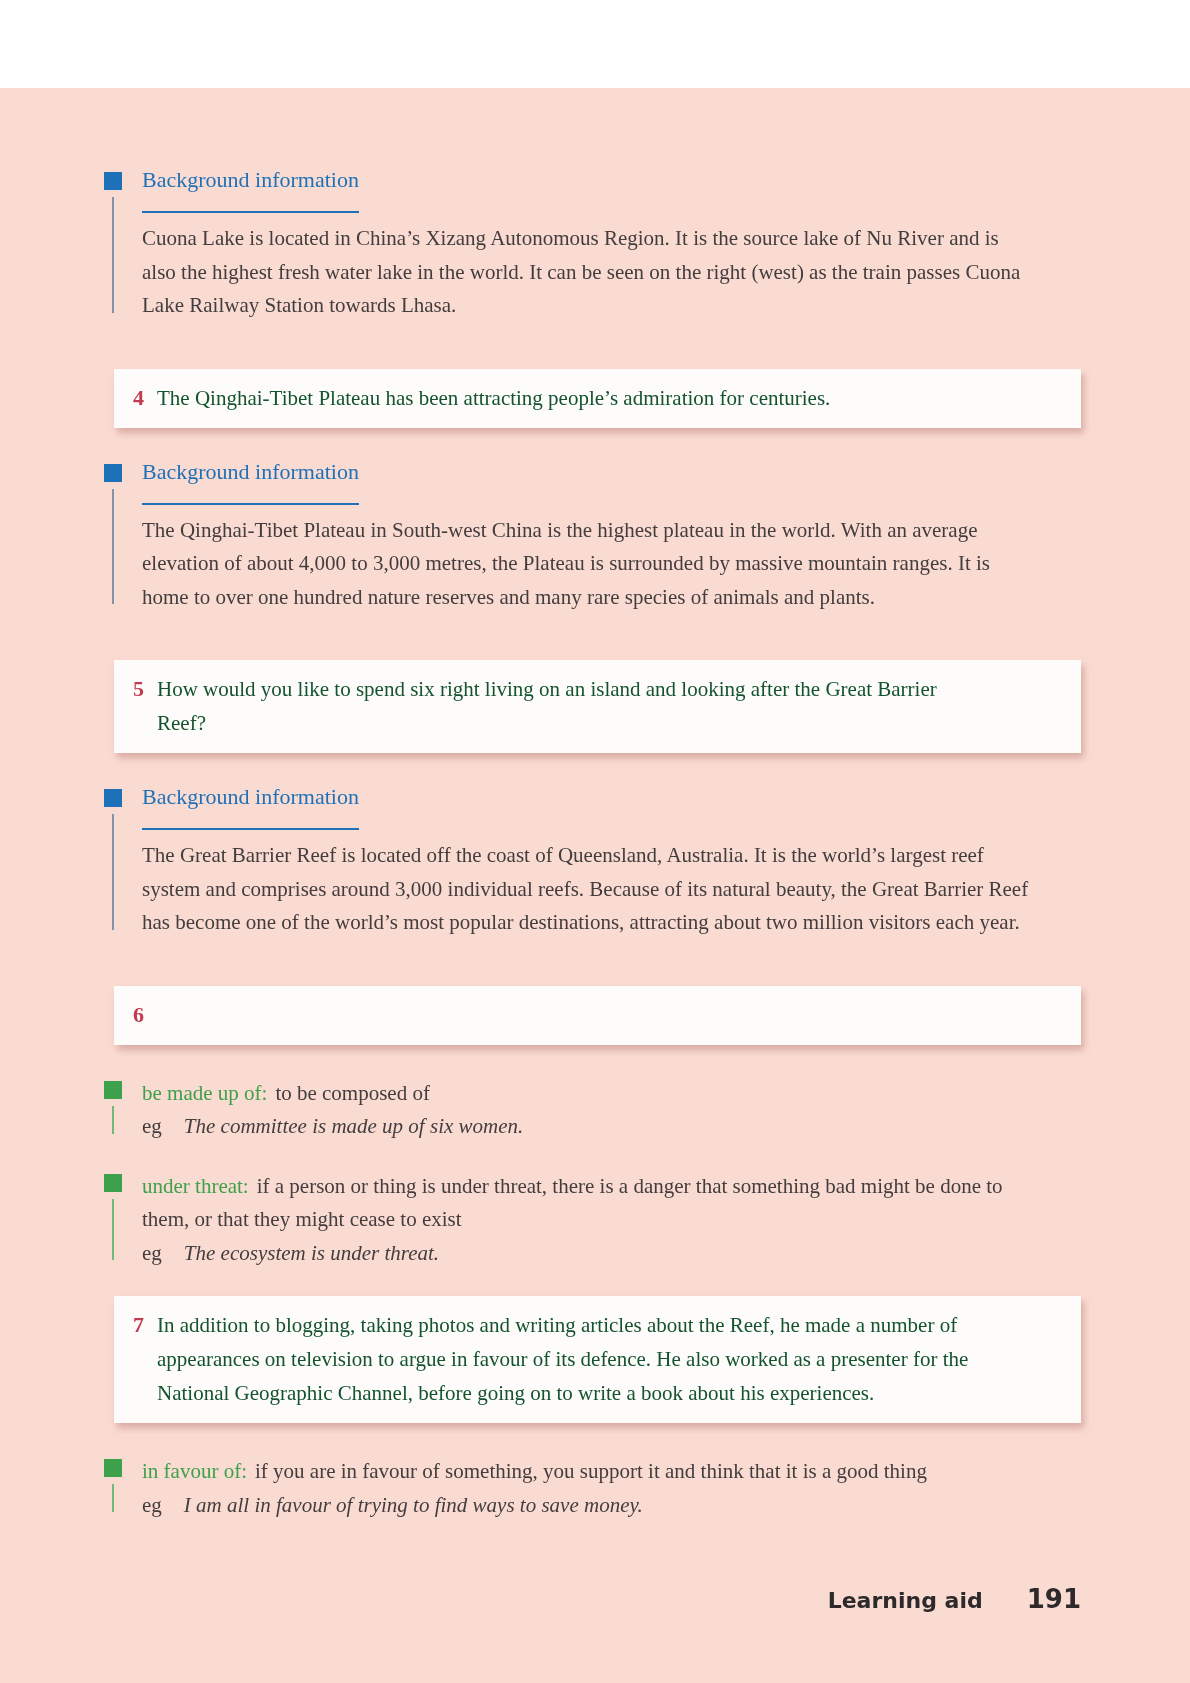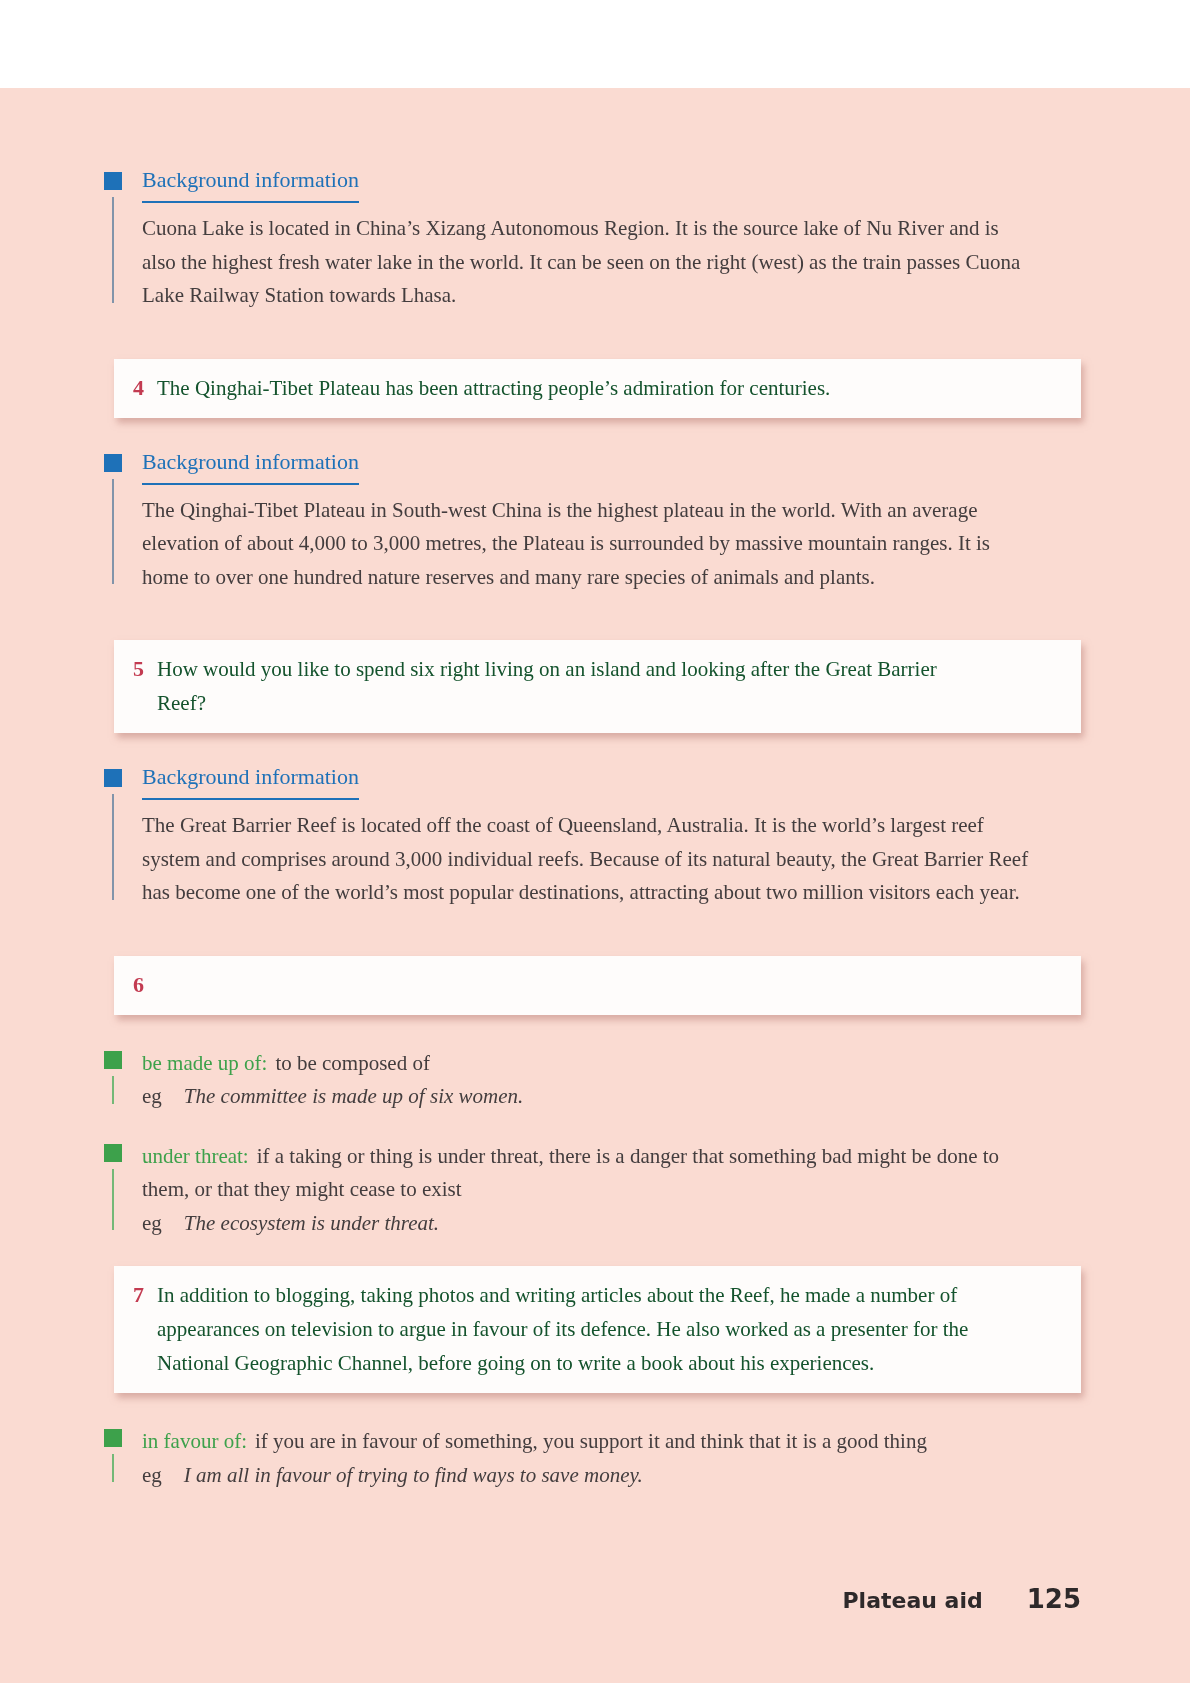--- a/index.html
+++ b/index.html
@@ -34,21 +34,21 @@
   .sq-green { background: #3da14b; }
   .vline { width: 2px; flex: 1; margin: 7px 0 10px 8px; }
   .vline-blue  { background: #8194aa; }
   .vline-green { background: #74b877; }
   .text-col { width: 940px; flex: none; }
   .bg-title {
     display: inline-block;
     font-size: 22px; line-height: 24px;
     color: #1e71b8;
     border-bottom: 2px solid #1e71b8;
-    padding-bottom: 9px;
+    padding-bottom: 19px;
     margin: 0 0 9px 0;
   }
   .bg-body {
     margin: 0;
     font-size: 21px; line-height: 33.5px;
     white-space: pre-line;
   }
   .bg-info   { margin-bottom: 46px; }
   
   .num-box {
@@ -167,21 +167,21 @@
       <p class="eg-row"><span class="eg-label">eg</span><span class="eg-example">The committee is made up of six women.</span></p>
     </div>
   </div>
 
   <div class="block vocab">
     <div class="marker-col">
       <div class="sq sq-green"></div>
       <div class="vline vline-green"></div>
     </div>
     <div class="text-col">
-      <p class="vocab-def"><span class="term">under threat:</span><span>if a taking or thing is under threat, there is a danger that something bad might be done to
+      <p class="vocab-def"><span class="term">under threat:</span><span>if a person or thing is under threat, there is a danger that something bad might be done to
 them, or that they might cease to exist</span></p>
       <p class="eg-row"><span class="eg-label">eg</span><span class="eg-example">The ecosystem is under threat.</span></p>
     </div>
   </div>
 
   <div class="num-box">
     <span class="num">7</span>
     <p class="sent">In addition to blogging, taking photos and writing articles about the Reef, he made a number of
 appearances on television to argue in favour of its defence. He also worked as a presenter for the
 National Geographic Channel, before going on to write a book about his experiences.</p>
@@ -194,15 +194,15 @@
     </div>
     <div class="text-col">
       <p class="vocab-def"><span class="term">in favour of:</span><span>if you are in favour of something, you support it and think that it is a good thing</span></p>
       <p class="eg-row"><span class="eg-label">eg</span><span class="eg-example">I am all in favour of trying to find ways to save money.</span></p>
     </div>
   </div>
 
 </div>
 
 <div class="footer">
-  <span class="footer-label">Plateau aid</span>
-  <span class="footer-page">125</span>
+  <span class="footer-label">Learning aid</span>
+  <span class="footer-page">191</span>
 </div>
 
 </body></html>

